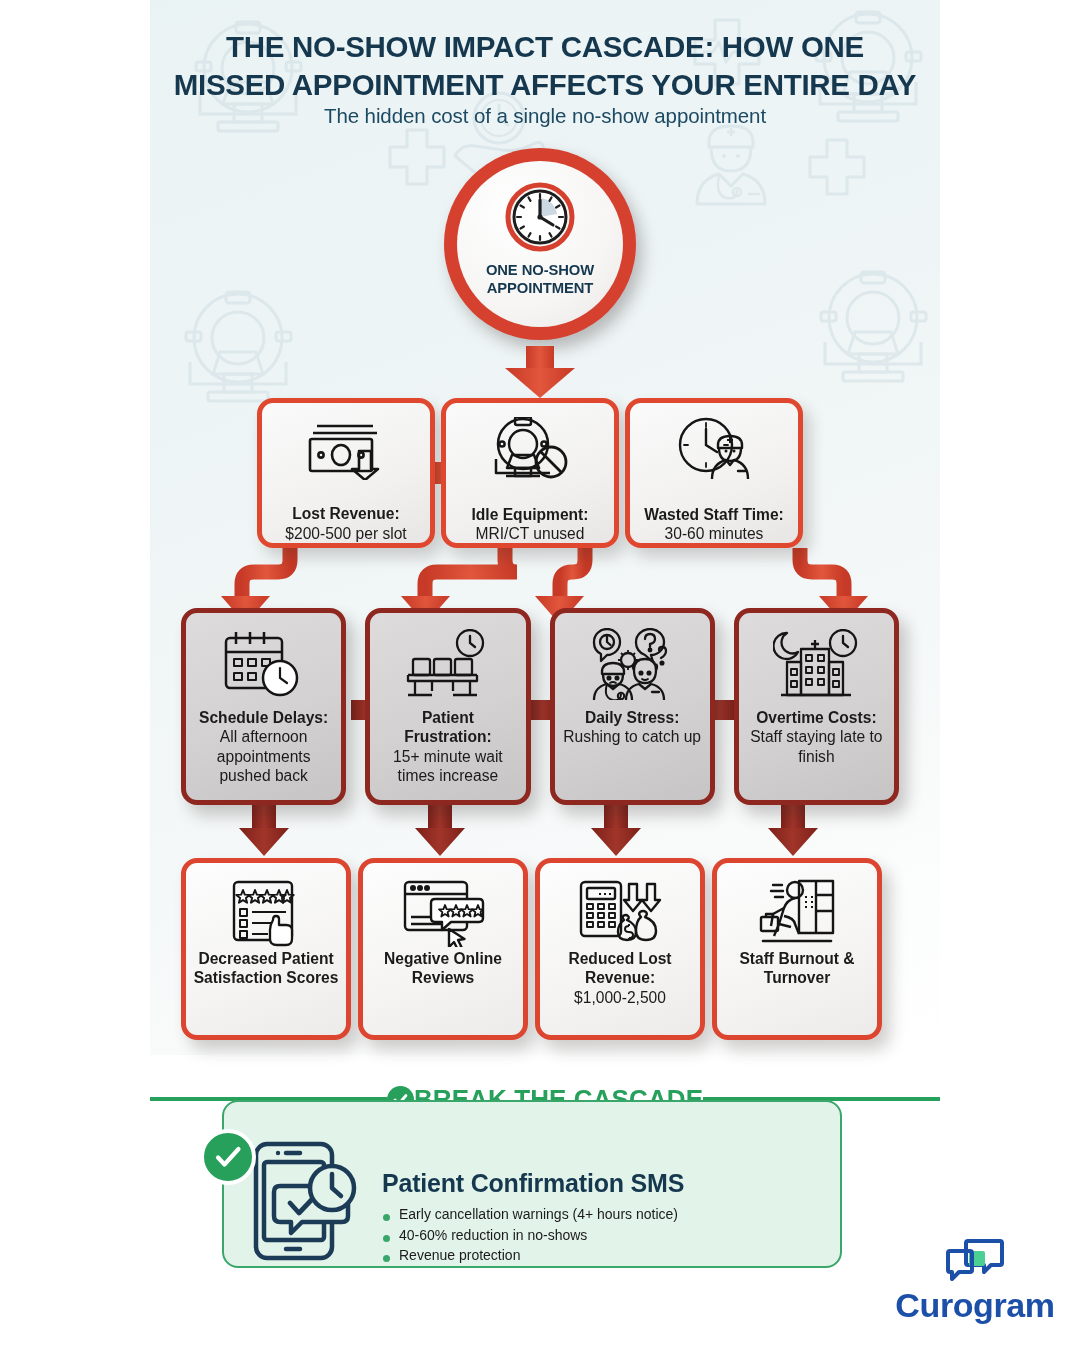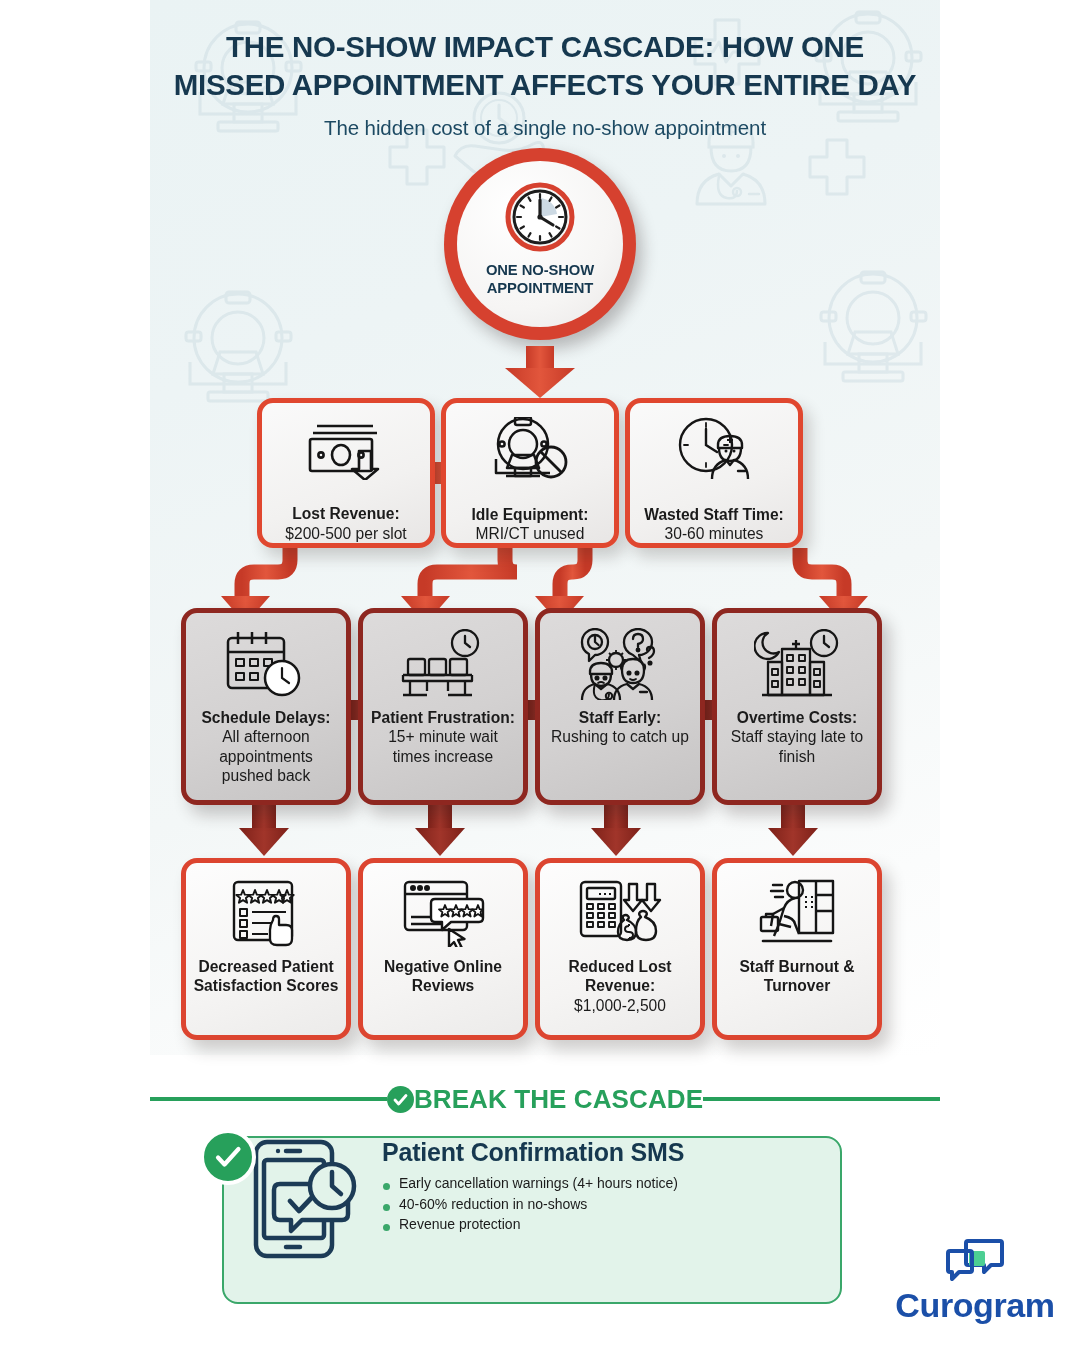--- a/index.html
+++ b/index.html
@@ -42,21 +42,20 @@
   }
   .title {
     font-size: 29.5px;
     font-weight: 700;
     letter-spacing: -0.3px;
     color: #16384f;
     line-height: 1.28;
     padding: 0 18px;
   }
   .subtitle {
-    margin-top: 12px;
     font-size: 20.5px;
     font-weight: 400;
     color: #1d4a63;
     letter-spacing: -0.1px;
   }
 
   
   .hero {
     position: absolute;
     left: 444px; top: 148px;
@@ -127,42 +126,42 @@
     width: 178px; height: 150px;
     border: 5px solid #e0472f;
     background: linear-gradient(160deg, #fafafa 0%, #f2f1f0 60%, #e8e6e5 100%);
     box-shadow: 7px 9px 15px rgba(45,35,32,0.20);
     padding-top: 14px;
   }
   .r1 .card-icon { height: 66px; }
   .r1 .card-text { margin-top: 24px; }
 
   
-  .r2 { top: 608px; left: 181px; width: 718px; gap: 7px; }
+  .r2 { top: 608px; left: 181px; width: 718px; gap: 19px; }
   .r2 .card {
     width: 170px; height: 197px;
     border: 5px solid #8e2720;
     background: linear-gradient(160deg, #dddbdb 0%, #d3d1d1 55%, #c6c4c4 100%);
     box-shadow: 8px 10px 16px rgba(45,35,32,0.24);
     padding-top: 14px;
   }
   .r2 .card-icon { height: 74px; }
   .r2 .card-text { margin-top: 7px; }
 
   
   .r3 { top: 858px; left: 181px; width: 718px; gap: 7px; }
   .r3 .card {
     width: 170px; height: 182px;
     border: 5px solid #dc4530;
     background: linear-gradient(160deg, #fdfdfd 0%, #f5f4f3 60%, #ecebea 100%);
     box-shadow: 8px 10px 16px rgba(45,35,32,0.22);
     padding-top: 14px;
   }
   .r3 .card-icon { height: 72px; }
-  .r3 .card-text { margin-top: 8px; }
+  .r3 .card-text { }
 
   
   .cascade-bar {
     position: absolute;
     left: 150px; top: 1078px;
     width: 790px; height: 42px;
     display: flex;
     align-items: center;
     justify-content: center;
   }
@@ -184,27 +183,27 @@
     font-size: 26px;
     font-weight: 700;
     color: #27a05b;
     letter-spacing: 0.1px;
     flex: 0 0 auto;
   }
 
   
   .solution {
     position: absolute;
-    left: 222px; top: 1136px;
+    left: 222px; top: 1100px;
     width: 620px; height: 168px;
     border: 2.5px solid #3aa76a;
     border-radius: 16px;
     background: #e2f3ea;
     display: flex;
-    align-items: flex-start;
+    align-items: flex-end;
     padding: 0 22px 0 26px;
     gap: 24px;
   }
   .solution-badge {
     position: absolute;
     left: 200px; top: 1129px;
     width: 56px; height: 56px;
     border-radius: 50%;
     background: #27a05b;
     border: 4px solid #ffffff;
@@ -566,21 +565,21 @@
             <path d="M46 42 q-2 -3 0 -6 M68 42 q2 -3 0 -6"></path>
             <circle cx="53" cy="45" r="1.4" fill="#151515"></circle>
             <circle cx="61" cy="45" r="1.4" fill="#151515"></circle>
             <path d="M54 51 q3 2 6 0" stroke-width="1.8" stroke-linecap="round"></path>
             <path d="M38 72 q0 -13 13 -16 l6 5 l6 -5 q13 3 13 16"></path>
             <path d="M64 64 h7" stroke-linecap="round"></path>
           </g>
         </svg>
       </div>
       <div class="card-text">
-        <b>Staff Early:</b><br>
+        <b>Daily Stress:</b><br>
         <span>Rushing to catch up</span>
       </div>
     </div>
 
     <div class="card">
       <div class="card-icon">
         <svg width="86" height="70" viewBox="0 0 86 70">
           <path d="M14 4 a13 13 0 1 0 11 19 a10.5 10.5 0 0 1 -11 -19 z" fill="none" stroke="#151515" stroke-width="2.3" stroke-linejoin="round"></path>
           <g fill="none" stroke="#151515" stroke-width="2.3">
             <circle cx="70" cy="14" r="13"></circle>

